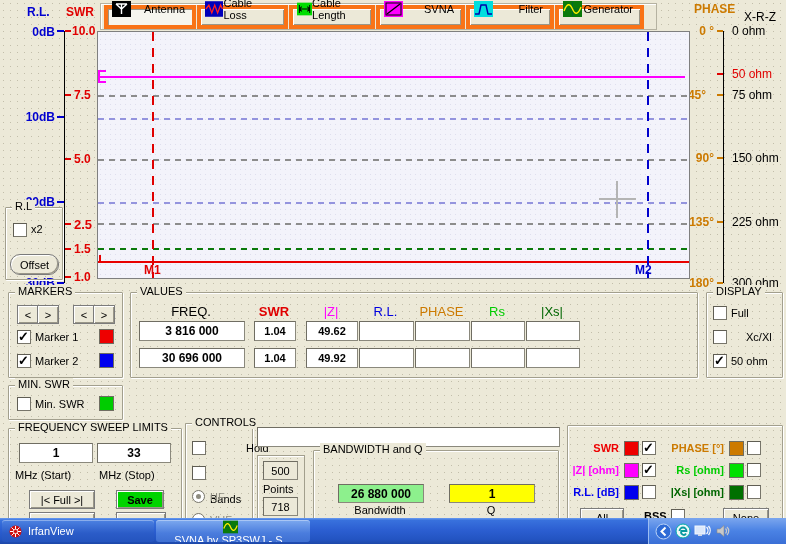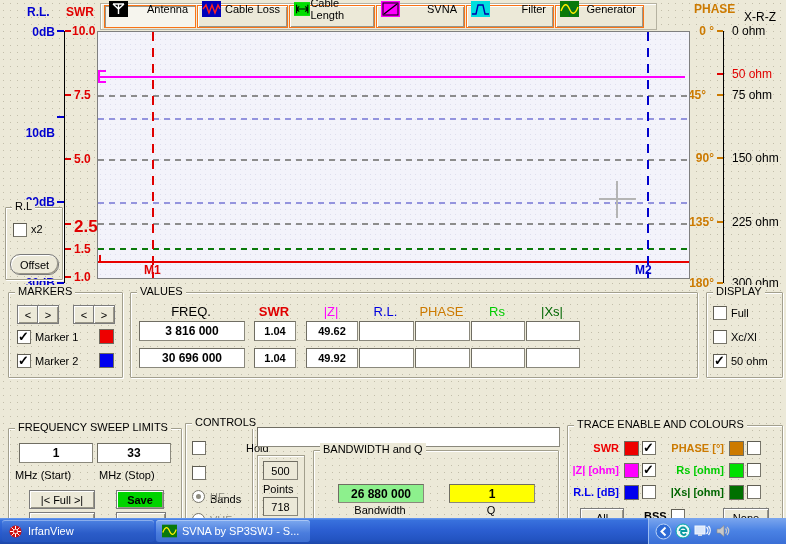--- a/index.html
+++ b/index.html
@@ -26,41 +26,41 @@
   .cb{position:absolute;width:12px;height:12px;background:#fff;border:1px solid #77756a;
       border-top-color:#5f5d53;border-left-color:#5f5d53;}
   .cb.checked::after{content:"✓";position:absolute;left:0px;top:-2px;font-size:13px;font-weight:bold;color:#000;}
   .radio{position:absolute;width:11px;height:11px;border-radius:50%;background:#fff;border:1px solid #77756a;}
   .radio.sel::after{content:"";position:absolute;left:3px;top:3px;width:5px;height:5px;border-radius:50%;background:#8e8c80;}
   .colorbox{position:absolute;width:13px;height:13px;border:1px solid #6f6d62;}
   .lbl{position:absolute;white-space:nowrap;}
   
   .toolbar{position:absolute;left:100px;top:3px;width:557px;height:27px;background:#ece9d8;
            border:1px solid #b5b2a1;box-shadow:inset 1px 1px 0 #fff;display:flex;align-items:center;padding-left:3px;box-sizing:border-box;}
-  .tbtn{position:relative;height:23px;margin-right:1px;background:#ece9d8;border:1px solid #f97316;
+  .tbtn{position:relative;height:23px;margin-right:1px;background:#ece9d8;border:4px solid #f97316;
         box-shadow:inset 1px 1px 0 #fff,inset -1px -1px 0 #999688;
         display:flex;align-items:center;justify-content:space-between;padding:0 7px 16px 4px;box-sizing:border-box;}
   .tbtn.pressed{background:#f6f5ee;box-shadow:inset 1px 1px 0 #999688;}
   .ticon{width:19px;height:16px;display:block;}
   
   .plot{position:absolute;left:97px;top:31px;width:591px;height:246px;
         background-color:#f3f3fb;border:1px solid #7f7f7f;
         background-image:radial-gradient(#dedeee 0.8px,transparent 0.9px);background-size:5px 5px;}
   .hgrid{position:absolute;left:0;width:100%;height:2px;}
   .vmark{position:absolute;top:0;width:2px;height:100%;}
   .axisline{position:absolute;width:1px;background:#000;}
   .tick{position:absolute;height:2px;}
   
   .taskbar{position:absolute;left:0;top:518px;width:786px;height:26px;
     background:linear-gradient(180deg,#6a9cef 0%,#3871dd 9%,#2c5fd2 45%,#2354c2 82%,#1c47a8 100%);}
   .task{position:absolute;top:2px;height:22px;border-radius:3px;color:#fff;
         display:flex;align-items:center;padding:0 6px;box-sizing:border-box;
         background:linear-gradient(180deg,#4d82e2,#2b5cc8 60%,#2454be);
         box-shadow:inset 0 1px 0 rgba(255,255,255,.35);white-space:nowrap;overflow:hidden;}
-  .task.active{background:linear-gradient(180deg,#7da9ef,#4a7cdd 60%,#3f70d2);}
+  .task.active{background:linear-gradient(180deg,#7da9ef,#4a7cdd 60%,#3f70d2);flex-direction:column;}
   .tray{position:absolute;right:0;top:0;width:138px;height:26px;
         background:linear-gradient(180deg,#7ba6ee 0%,#4a82e4 50%,#3a6fd6 100%);
         border-left:1px solid #9cbdf2;display:flex;align-items:center;gap:3px;padding-left:6px;box-sizing:border-box;}
   .b{font-weight:bold;}
 </style>
 </head>
 <body>
 
 <div class="w">
 
@@ -116,34 +116,34 @@
     </div>
   </div>
 
   <div class="axisline" style="left:64px;top:31px;height:252px;"></div>
 
   <div class="tick" style="left:57px;top:30px;width:7px;background:#0000d0;"></div>
   <div class="tick" style="left:57px;top:116px;width:7px;background:#0000d0;"></div>
   <div class="tick" style="left:57px;top:201px;width:7px;background:#0000d0;"></div>
   <div class="tick" style="left:57px;top:282px;width:7px;background:#0000d0;"></div>
   <div class="lbl b" style="left:18px;top:25px;width:37px;text-align:right;color:#0000d0;font-size:12px;">0dB</div>
-  <div class="lbl b" style="left:18px;top:110px;width:37px;text-align:right;color:#0000d0;font-size:12px;margin-top:16px;">10dB</div>
+  <div class="lbl b" style="left:18px;top:110px;width:37px;text-align:right;color:#0000d0;font-size:12px;">10dB</div>
   <div class="lbl b" style="left:18px;top:195px;width:37px;text-align:right;color:#0000d0;font-size:12px;">20dB</div>
   <div class="lbl b" style="left:18px;top:276px;width:37px;text-align:right;color:#0000d0;font-size:12px;">30dB</div>
 
   <div class="tick" style="left:65px;top:30px;width:6px;background:#e00000;"></div>
   <div class="tick" style="left:65px;top:94px;width:6px;background:#e00000;"></div>
   <div class="tick" style="left:65px;top:158px;width:6px;background:#e00000;"></div>
   <div class="tick" style="left:65px;top:223px;width:6px;background:#e00000;"></div>
   <div class="tick" style="left:65px;top:248px;width:6px;background:#e00000;"></div>
   <div class="tick" style="left:65px;top:276px;width:6px;background:#e00000;"></div>
   <div class="lbl b" style="left:72px;top:24px;color:#e00000;font-size:12px;">10.0</div>
   <div class="lbl b" style="left:74px;top:88px;color:#e00000;font-size:12px;">7.5</div>
   <div class="lbl b" style="left:74px;top:152px;color:#e00000;font-size:12px;">5.0</div>
-  <div class="lbl b" style="left:74px;top:217px;color:#e00000;font-size:17px;">2.5</div>
+  <div class="lbl b" style="left:74px;top:217px;color:#e00000;font-size:13px;">2.5</div>
   <div class="lbl b" style="left:74px;top:242px;color:#e00000;font-size:12px;">1.5</div>
   <div class="lbl b" style="left:74px;top:270px;color:#e00000;font-size:12px;">1.0</div>
 
   <div class="axisline" style="left:723px;top:31px;height:252px;"></div>
   <div class="tick" style="left:717px;top:30px;width:6px;background:#cc7a00;"></div>
   <div class="tick" style="left:717px;top:94px;width:6px;background:#cc7a00;"></div>
   <div class="tick" style="left:717px;top:157px;width:6px;background:#cc7a00;"></div>
   <div class="tick" style="left:717px;top:221px;width:6px;background:#cc7a00;"></div>
   <div class="tick" style="left:717px;top:282px;width:6px;background:#cc7a00;"></div>
   <div class="tick" style="left:717px;top:73px;width:6px;background:#e00000;"></div>
@@ -199,20 +199,26 @@
     <div class="btn" style="left:64px;top:12px;width:20px;height:17px;">&lt;</div>
     <div class="btn" style="left:84px;top:12px;width:20px;height:17px;">&gt;</div>
     <div class="cb checked" style="left:8px;top:37px;"></div>
     <div class="lbl" style="left:26px;top:38px;">Marker 1</div>
     <div class="colorbox" style="left: 90px; top: 36px; background: rgb(238, 0, 0);"></div>
     <div class="cb checked" style="left:8px;top:61px;"></div>
     <div class="lbl" style="left:26px;top:62px;">Marker 2</div>
     <div class="colorbox" style="left: 90px; top: 60px; background: rgb(0, 0, 238);"></div>
   </div>
 
+  <div class="gb" style="left:8px;top:385px;width:113px;height:33px;">
+    <span class="gbt">MIN. SWR</span>
+    <div class="cb" style="left:8px;top:11px;"></div>
+    <div class="lbl" style="left:26px;top:12px;">Min. SWR</div>
+    <div class="colorbox" style="left: 90px; top: 10px; background: rgb(0, 204, 0);"></div>
+  </div>
 
   <div class="gb" style="left:130px;top:292px;width:566px;height:84px;">
     <span class="gbt">VALUES</span>
     <div class="lbl" style="left:10px;top:11px;width:100px;text-align:center;font-size:13px;">FREQ.</div>
     <div class="lbl b" style="left:123px;top:11px;width:40px;text-align:center;font-size:13px;color:#e00000;">SWR</div>
     <div class="lbl" style="left:175px;top:11px;width:50px;text-align:center;font-size:13px;color:#ff00ff;">|Z|</div>
     <div class="lbl" style="left:228px;top:11px;width:53px;text-align:center;font-size:13px;color:#0000e0;">R.L.</div>
     <div class="lbl" style="left:284px;top:11px;width:53px;text-align:center;font-size:13px;color:#cc7a00;">PHASE</div>
     <div class="lbl" style="left:340px;top:11px;width:52px;text-align:center;font-size:13px;color:#00cc00;">Rs</div>
     <div class="lbl" style="left:395px;top:11px;width:52px;text-align:center;font-size:13px;color:#006600;">|Xs|</div>
@@ -232,21 +238,21 @@
     <div class="edit" style="left:284px;top:55px;width:53px;height:18px;"></div>
     <div class="edit" style="left:340px;top:55px;width:52px;height:18px;"></div>
     <div class="edit" style="left:395px;top:55px;width:52px;height:18px;"></div>
   </div>
 
   <div class="gb" style="left:706px;top:292px;width:75px;height:84px;">
     <span class="gbt">DISPLAY</span>
     <div class="cb" style="left:6px;top:13px;"></div>
     <div class="lbl" style="left:24px;top:14px;">Full</div>
     <div class="cb" style="left:6px;top:37px;"></div>
-    <div class="lbl" style="left:24px;top:38px;">Xc/Xl</div>
+    <div class="lbl" style="left:39px;top:38px;">Xc/Xl</div>
     <div class="cb checked" style="left:6px;top:61px;"></div>
     <div class="lbl" style="left:24px;top:62px;">50 ohm</div>
   </div>
 
   <div class="gb" style="left:8px;top:428px;width:172px;height:116px;">
     <span class="gbt">FREQUENCY SWEEP LIMITS</span>
     <div class="edit" style="left:10px;top:14px;width:72px;height:18px;font-size:12px;">1</div>
     <div class="edit" style="left:88px;top:14px;width:72px;height:18px;font-size:12px;">33</div>
     <div class="lbl" style="left:6px;top:40px;">MHz  (Start)</div>
     <div class="lbl" style="left:90px;top:40px;">MHz  (Stop)</div>
@@ -278,21 +284,20 @@
 
   <div class="gb" style="left:313px;top:450px;width:244px;height:94px;">
     <span class="gbt">BANDWIDTH and Q</span>
     <div class="edit" style="left: 24px; top: 33px; width: 84px; height: 17px; font-size: 12px; background: rgb(141, 240, 141);">26 880 000</div>
     <div class="lbl" style="left:24px;top:53px;width:84px;text-align:center;">Bandwidth</div>
     <div class="edit" style="left: 135px; top: 33px; width: 84px; height: 17px; font-size: 12px; background: rgb(255, 255, 0);">1</div>
     <div class="lbl" style="left:135px;top:53px;width:84px;text-align:center;">Q</div>
   </div>
 
   <div class="gb" style="left:567px;top:425px;width:214px;height:119px;">
-    <span class="gbt">TRACE ENABLE AND COLOURS</span>
 
     <div class="lbl b" style="left: 0px; top: 16px; width: 51px; text-align: right; color: rgb(238, 0, 0);">SWR</div>
     <div class="colorbox" style="left: 56px; top: 15px; background: rgb(238, 0, 0);"></div>
     <div class="cb checked" style="left:74px;top:15px;"></div>
     <div class="lbl b" style="left: 95px; top: 16px; width: 61px; text-align: right; color: rgb(204, 122, 0);">PHASE [°]</div>
     <div class="colorbox" style="left: 161px; top: 15px; background: rgb(204, 122, 0);"></div>
     <div class="cb" style="left:179px;top:15px;"></div>
 
     <div class="lbl b" style="left: 0px; top: 38px; width: 51px; text-align: right; color: rgb(255, 0, 255);">|Z| [ohm]</div>
     <div class="colorbox" style="left: 56px; top: 37px; background: rgb(255, 0, 255);"></div>

